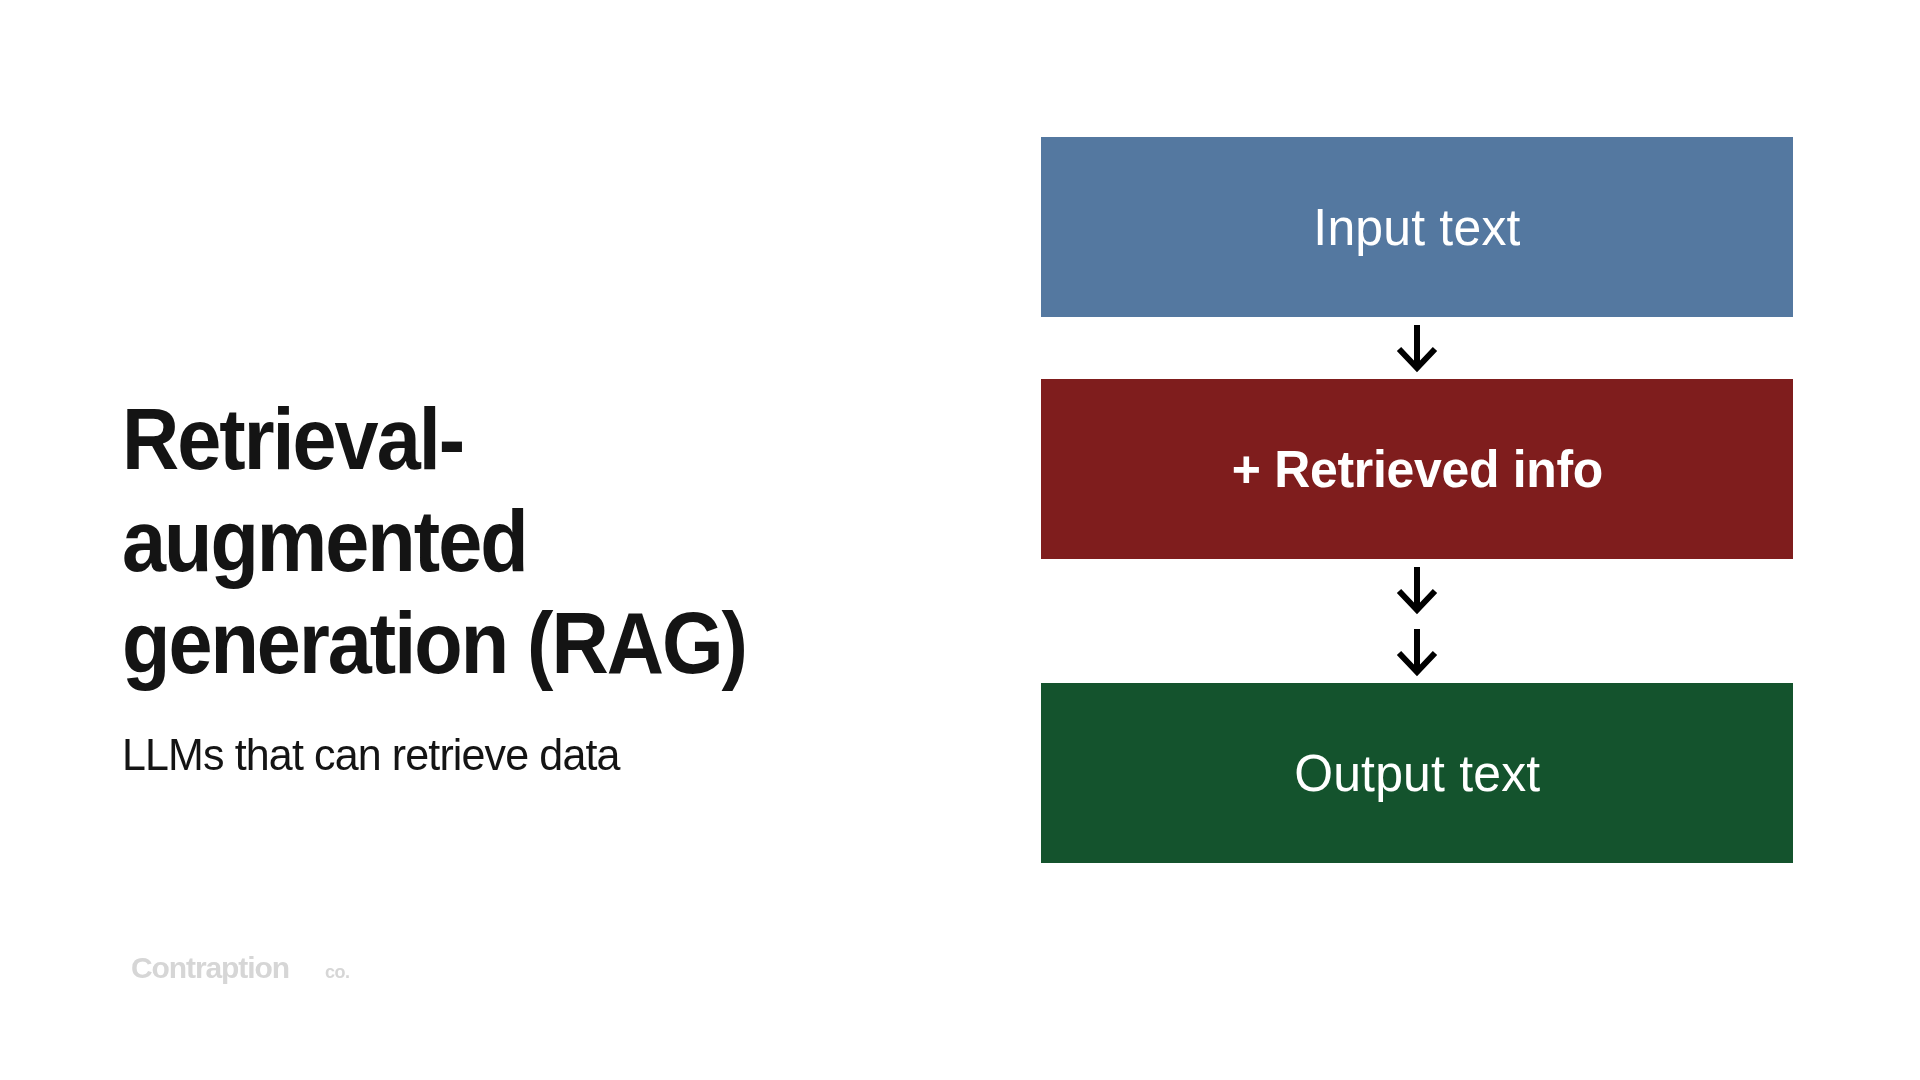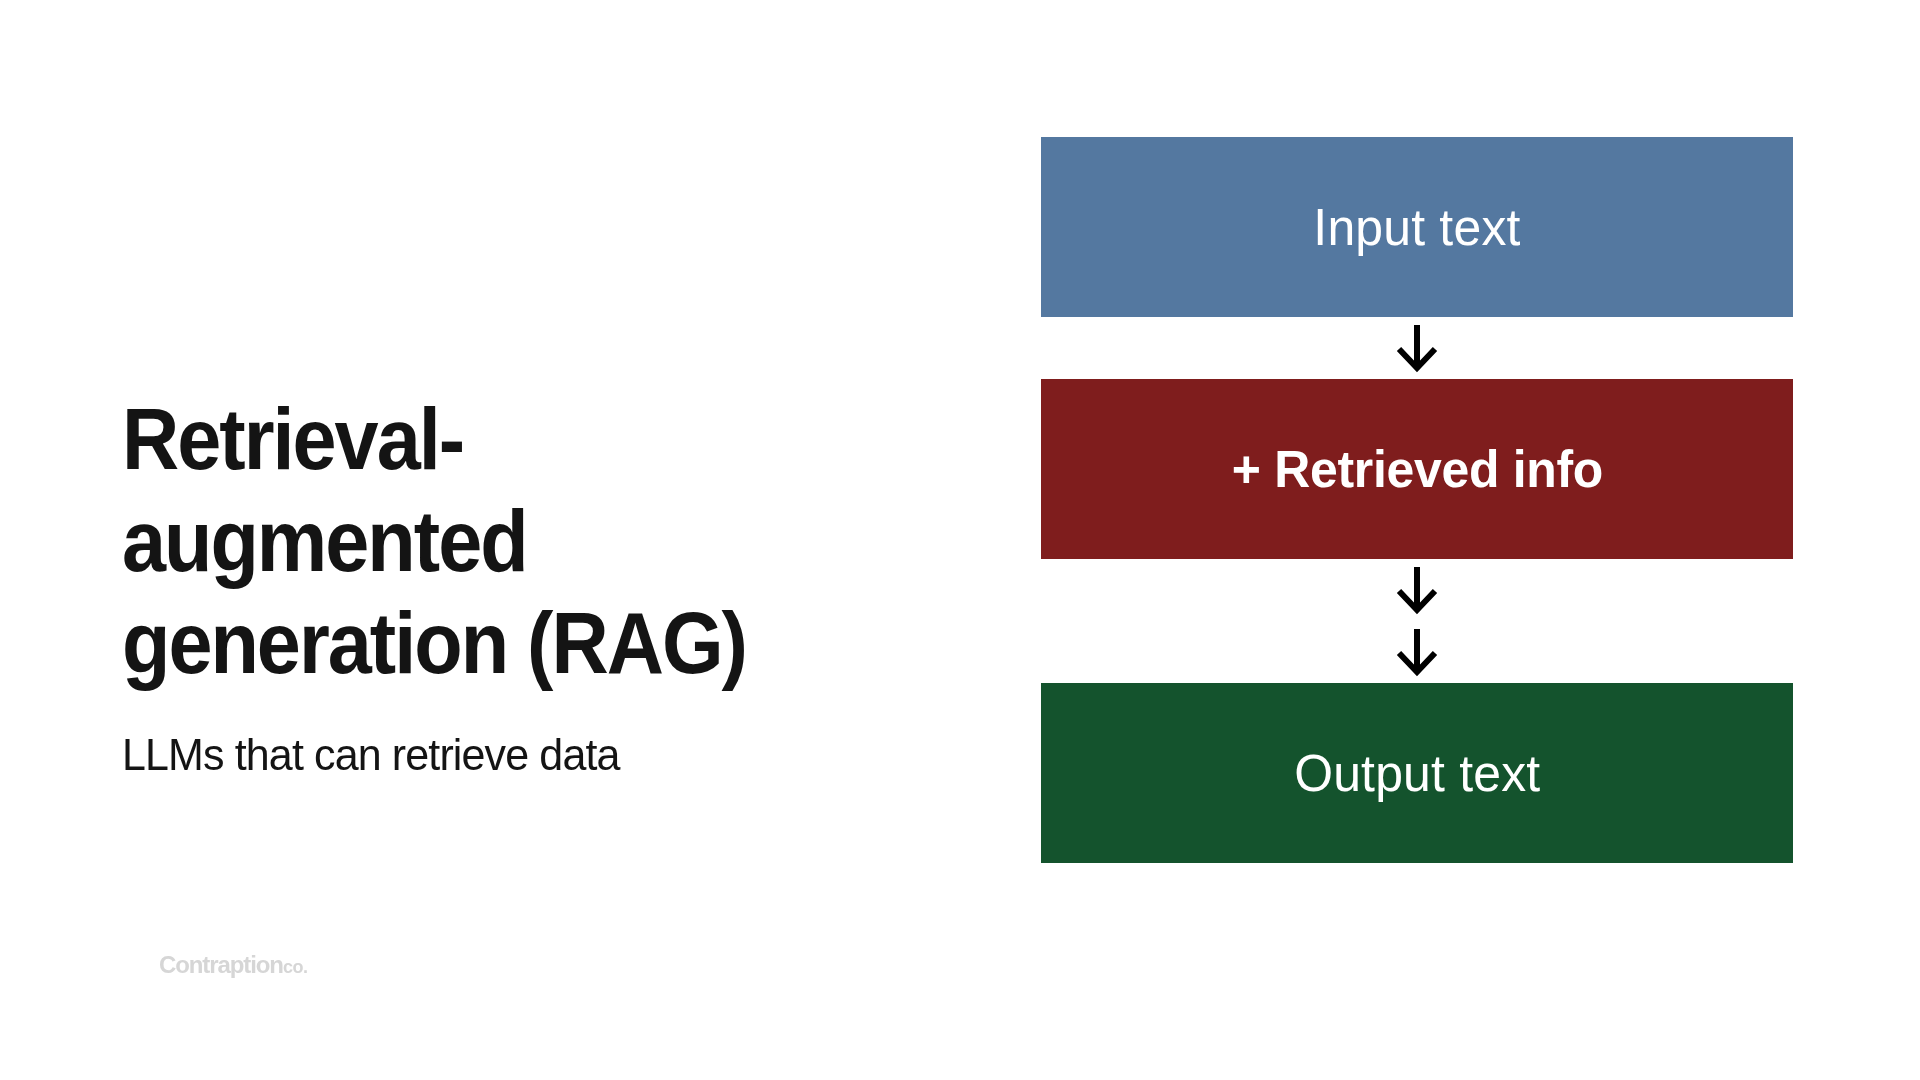--- a/index.html
+++ b/index.html
@@ -62,31 +62,31 @@
     left: 131px;
     top: 953px;
     display: flex;
     align-items: baseline;
     color: #d6d6d6;
     user-select: none;
   }
   .logo-main {
     font-family: "Liberation Sans", sans-serif;
     font-weight: 700;
-    font-size: 24px;
+    font-size: 30px;
     letter-spacing: -1.1px;
     line-height: 1;
-    margin-left: 28px;
   }
   .logo-suffix {
     font-family: "Liberation Sans", sans-serif;
     font-weight: 700;
     font-size: 18px;
     letter-spacing: -0.5px;
     line-height: 1;
+    padding-left: 36px;
   }
 
   
   .flow {
     position: absolute;
     left: 1041px;
     top: 137px;
     width: 752px;
   }
 

